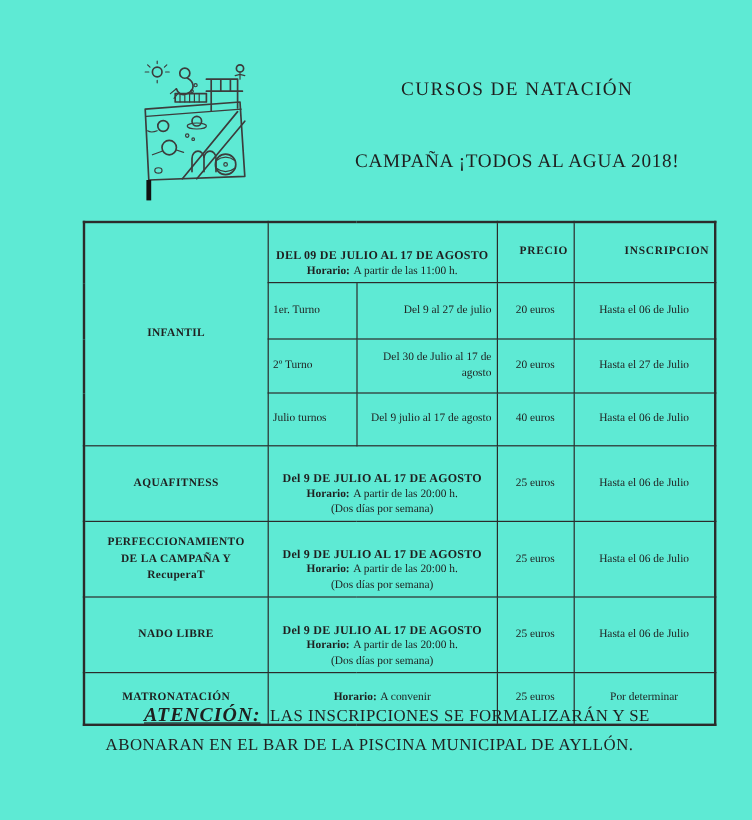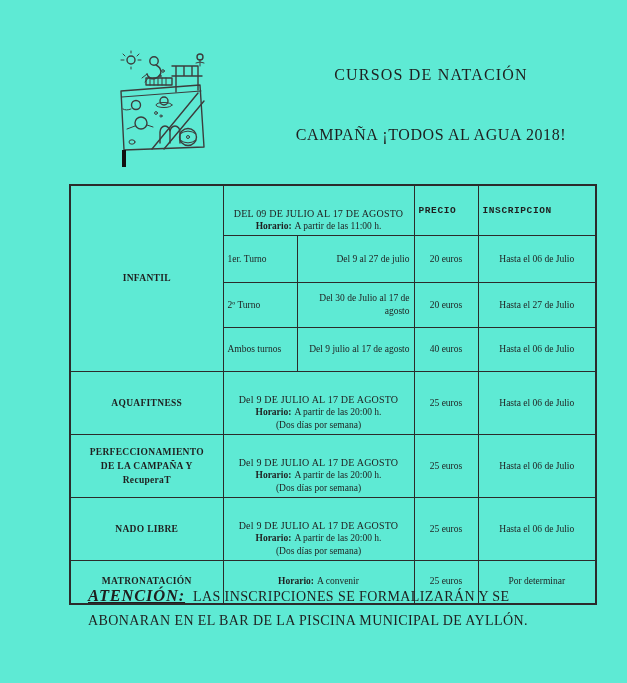--- a/index.html
+++ b/index.html
@@ -16,29 +16,29 @@
   
   .tbl-wrap{position:absolute;left:69px;top:184px;}
   table.course{border-collapse:collapse;table-layout:fixed;width:526px;border:2px solid #2b2b2b;}
   table.course td{border:1px solid #2b2b2b;padding:2px 4px;vertical-align:middle;font-size:9.5px;line-height:13px;}
   td.cat{font-weight:bold;text-align:center;font-size:10px;letter-spacing:0.3px;}
   td.cat.multiline{white-space:pre-line;line-height:14px;}
   td.turno{text-align:left;padding-left:7px;}
   td.fecha{text-align:right;padding-left:8px;}
   td.precio{text-align:center;}
   td.insc{text-align:center;}
-  td.colhead{font-weight:bold;text-align:left;font-size:10.5px;letter-spacing:0.6px;font-family:Liberation Mono, monospace;}
+  td.colhead{font-weight:bold;text-align:right;font-size:10.5px;letter-spacing:0.6px;}
   td.period{text-align:center;}
-  .period-line1{font-weight:normal;font-size:10px;letter-spacing:0.2px;margin-top:19px;}
+  .period-line1{font-weight:bold;font-size:10px;letter-spacing:0.2px;margin-top:19px;}
   .period-line2,.period-line3{font-size:9.5px;}
   .hor-label{font-weight:bold;text-align:center;}
   .hor-text{margin-left:3px;}
   
   .attention{position:absolute;left:88px;top:584px;width:486px;font-size:14px;line-height:24px;letter-spacing:0.4px;}
-  .attention .att-label{font-size:16.5px;font-weight:bold;font-style:italic;text-decoration:underline;letter-spacing:0.8px;}
+  .attention .att-label{font-size:16.5px;font-weight:bold;font-style:italic;text-decoration:underline;letter-spacing:0.8px;margin-left:32px;}
   .attention .att-text{white-space:pre-line;margin-left:8px;}
   .more-info{position:absolute;left:88px;top:648px;width:480px;font-size:12.5px;letter-spacing:0.3px;}
   svg .ln{fill:none;stroke:#3c3c3c;stroke-width:1.4;stroke-linecap:round;stroke-linejoin:round;}
   svg .lnt{fill:none;stroke:#3c3c3c;stroke-width:1;stroke-linecap:round;}
 </style>
 </head>
 <body>
 
 <div class="page">
 
@@ -117,21 +117,21 @@
         <td class="precio">20 euros</td>
         <td class="insc">Hasta el 06 de Julio</td>
       </tr>
       <tr style="height:45px">
         <td class="turno">2º Turno</td>
         <td class="fecha">Del 30 de Julio al 17 de agosto</td>
         <td class="precio">20 euros</td>
         <td class="insc">Hasta el 27 de Julio</td>
       </tr>
       <tr style="height:44px">
-        <td class="turno">Ambos turnos</td>
+        <td class="turno">Julio turnos</td>
         <td class="fecha">Del 9 julio al 17 de agosto</td>
         <td class="precio">40 euros</td>
         <td class="insc">Hasta el 06 de Julio</td>
       </tr>
       <tr style="height:46px">
         <td class="cat">AQUAFITNESS</td>
         <td class="period" colspan="2">
           <div class="period-line1">Del 9 DE JULIO AL 17 DE AGOSTO</div>
           <div class="period-line2"><span class="hor-label">Horario:</span><span class="hor-text">A partir de las 20:00 h.</span></div>
           <div class="period-line3">(Dos días por semana)</div>

